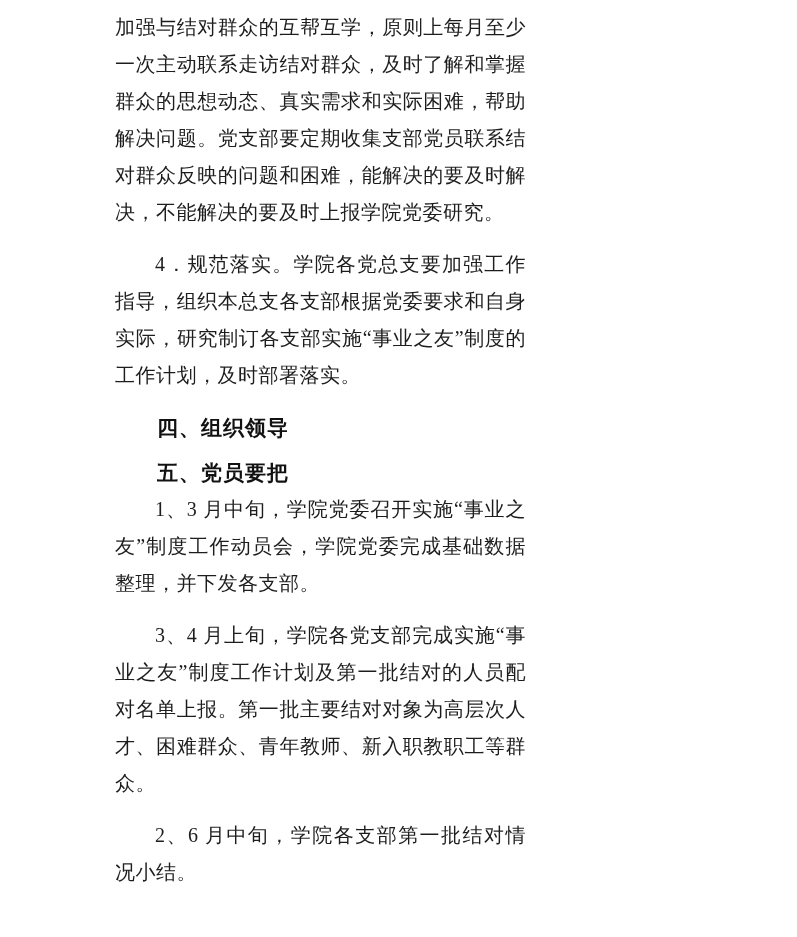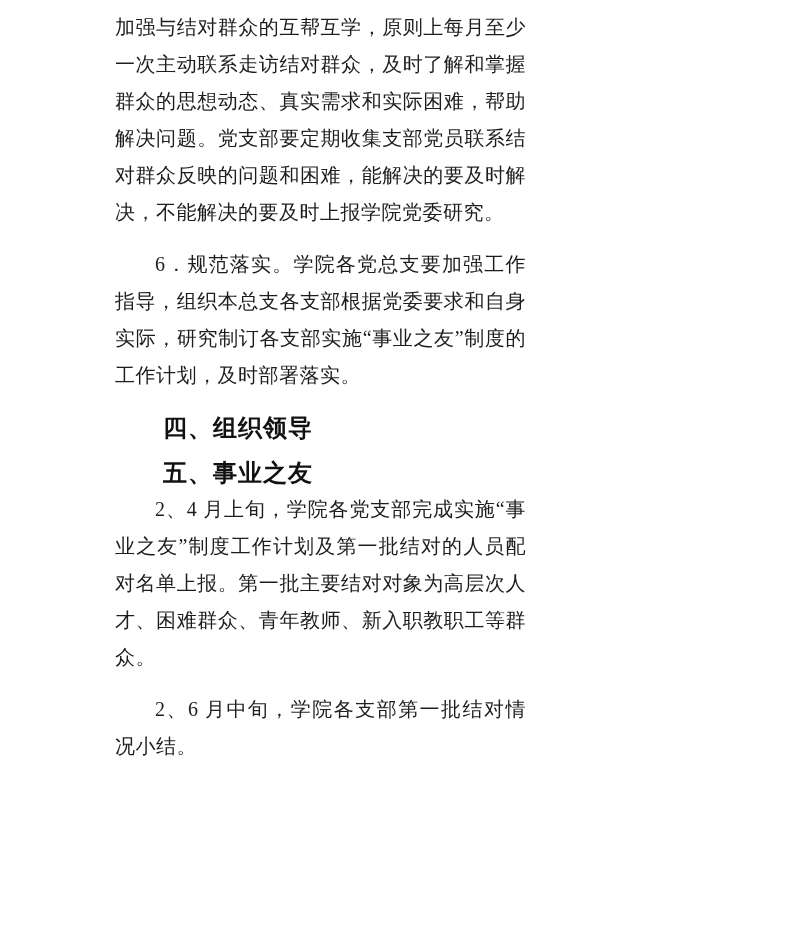--- a/index.html
+++ b/index.html
@@ -28,42 +28,43 @@
   .para {
     margin: 0 0 15px 0;
     text-indent: 2em;
   }
   .para.flush {
     text-indent: 0;
   }
   .heading {
     font-family: "Liberation Sans", "DejaVu Sans", sans-serif;
     font-weight: 700;
-    font-size: 24px;
+    font-size: 21px;
     line-height: 37px;
     letter-spacing: 1px;
     color: #111111;
     margin: 8px 0 0 0;
     text-indent: 2em;
   }
 </style>
 </head>
 <body>
 
 <div class="page">
   <div class="content">
 
     <p class="para flush">加强与结对群众的互帮互学，原则上每月至少一次主动联系走访结对群众，及时了解和掌握群众的思想动态、真实需求和实际困难，帮助解决问题。党支部要定期收集支部党员联系结对群众反映的问题和困难，能解决的要及时解决，不能解决的要及时上报学院党委研究。</p>
 
-    <p class="para">6．规范落实。学院各党总支要加强工作指导，组织本总支各支部根据党委要求和自身实际，研究制订各支部实施“事业之友”制度的工作计划，及时部署落实。</p>
+    <p class="para">4．规范落实。学院各党总支要加强工作指导，组织本总支各支部根据党委要求和自身实际，研究制订各支部实施“事业之友”制度的工作计划，及时部署落实。</p>
 
     <h2 class="heading">四、组织领导</h2>
 
 
-    <h2 class="heading">五、事业之友</h2>
+    <h2 class="heading">五、党员要把</h2>
 
+    <p class="para">1、3 月中旬，学院党委召开实施“事业之友”制度工作动员会，学院党委完成基础数据整理，并下发各支部。</p>
 
-    <p class="para">2、4 月上旬，学院各党支部完成实施“事业之友”制度工作计划及第一批结对的人员配对名单上报。第一批主要结对对象为高层次人才、困难群众、青年教师、新入职教职工等群众。</p>
+    <p class="para">3、4 月上旬，学院各党支部完成实施“事业之友”制度工作计划及第一批结对的人员配对名单上报。第一批主要结对对象为高层次人才、困难群众、青年教师、新入职教职工等群众。</p>
 
     <p class="para">2、6 月中旬，学院各支部第一批结对情况小结。</p>
 
   </div>
 </div>
 
 </body></html>

